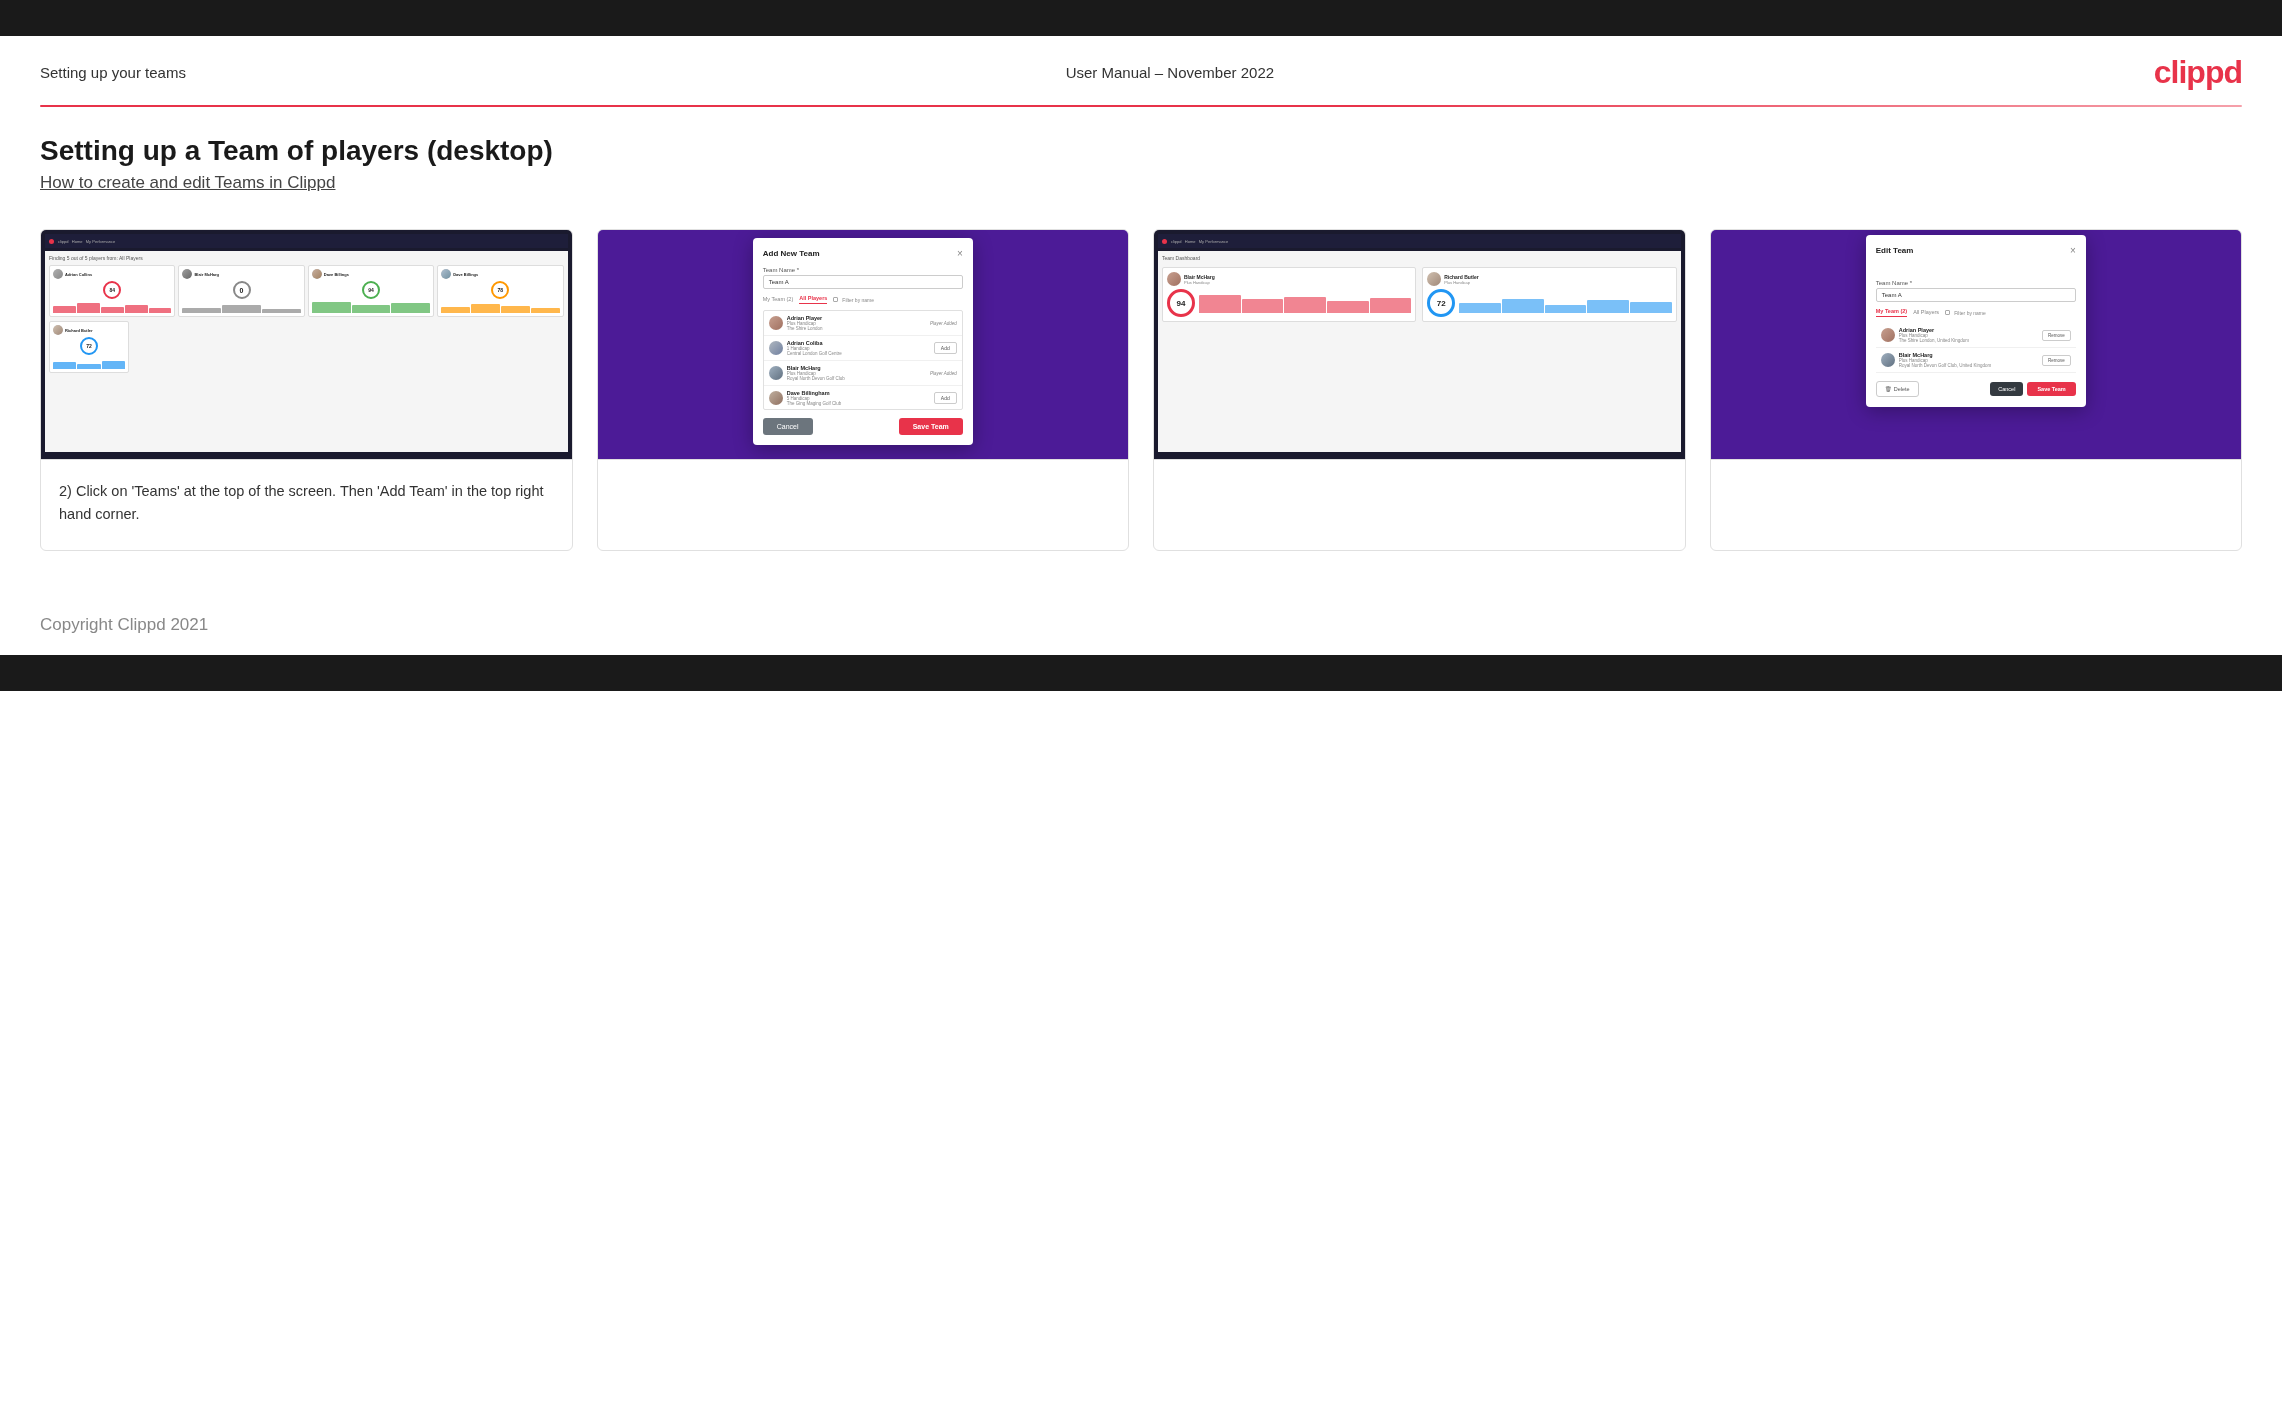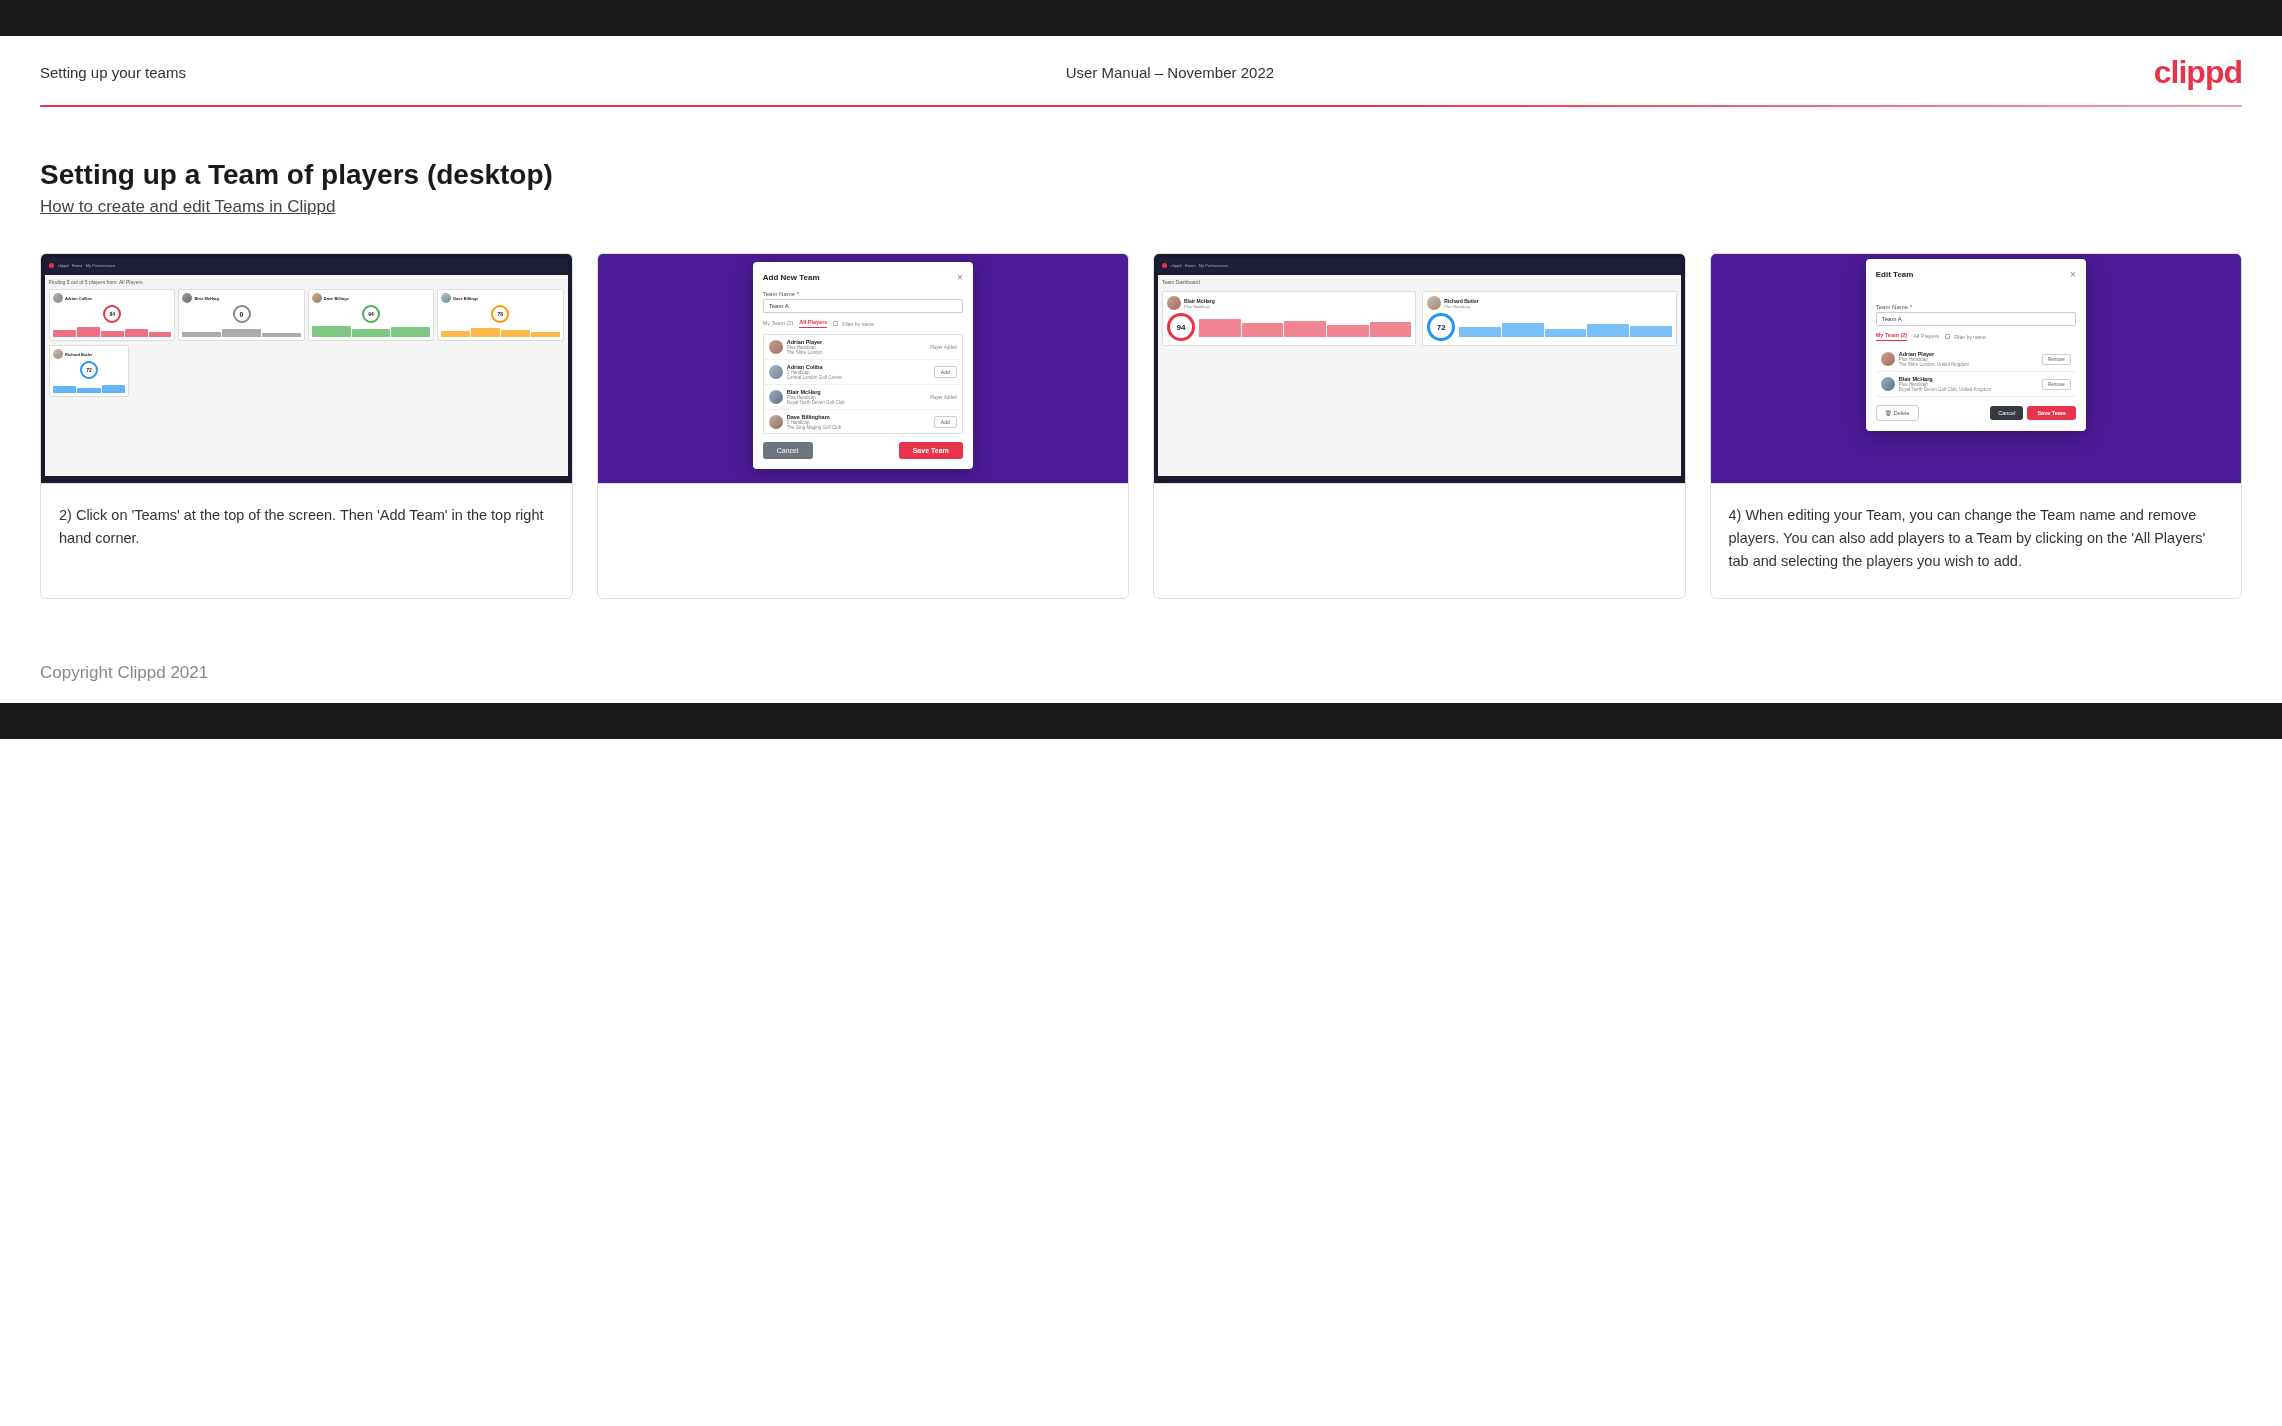--- a/index.html
+++ b/index.html
@@ -42,21 +42,21 @@
     
     .header-divider {
       height: 2px;
       background: linear-gradient(to right, #e8334a 60%, #f5a0aa 100%);
       margin: 0 40px;
       border-radius: 1px;
     }
 
     
     .main {
-      padding: 52px 40px 20px 40px;
+      padding: 28px 40px 20px 40px;
     }
 
     .page-title {
       font-size: 28px;
       font-weight: 700;
       color: #1a1a1a;
       margin-bottom: 6px;
     }
     .page-subtitle {
       font-size: 17px;
@@ -850,21 +850,20 @@
                 <span>Delete</span>
               </button>
               <div style="display:flex;gap:4px;">
                 <button class="ss4-cancel-btn">Cancel</button>
                 <button class="ss4-save-btn">Save Team</button>
               </div>
             </div>
           </div>
         </div>
       </div>
-      <div class="card-text">4) When editing your Team, you can change the Team name and remove players. You can also add players to a Team by clicking on the 'All Players' tab and selecting the players you wish to add.</div>
     </div>
 
   </div>
 </div>
 
 <div class="footer">
   <span>Copyright Clippd 2021</span>
 </div>
 
 <div class="bottom-bar"></div>

